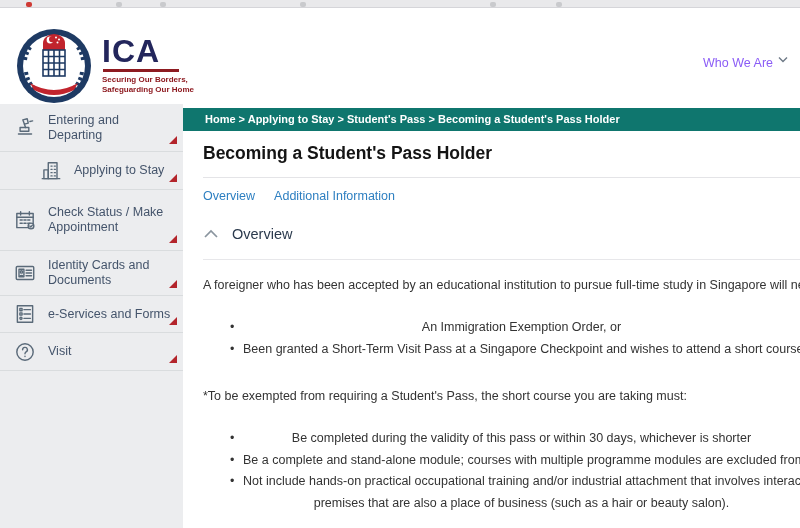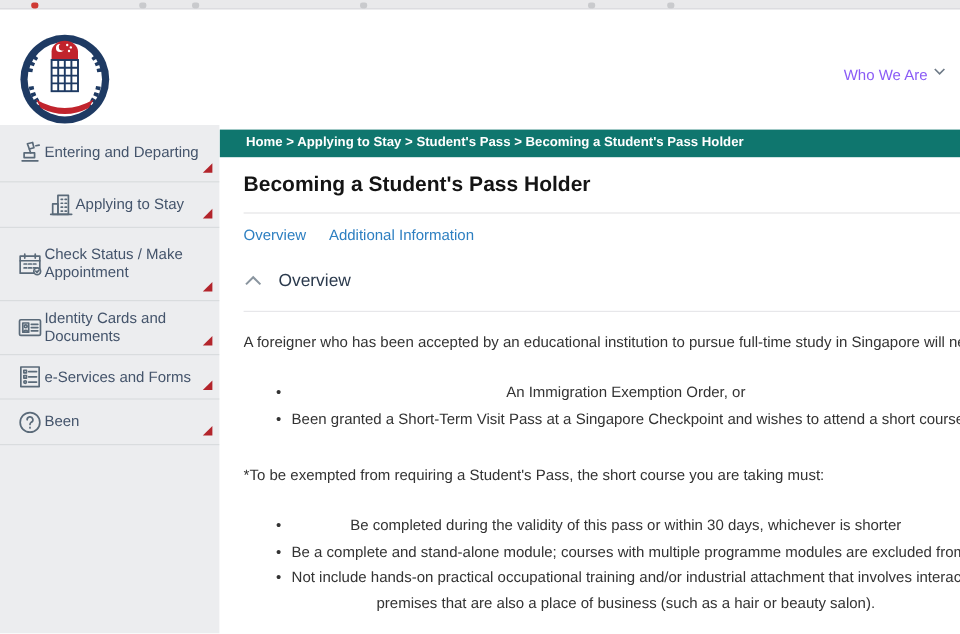--- a/index.html
+++ b/index.html
@@ -21,21 +21,21 @@
   .logo-rule { width:76px; height:3px; background:#8e1b21; margin:3px 0 3px 1px; }
   .logo-tagline { font-size:8px; font-weight:bold; color:#8e1b21; line-height:9.5px; }
   .who-we-are { position:absolute; right:12px; top:48px; display:flex; align-items:flex-start; gap:5px;
     color:#8b5cf6; font-size:12.5px; cursor:pointer; }
 
   
   .content-row { display:flex; height:424px; }
 
   
   .sidebar { width:183px; background:#ecedef; flex-shrink:0; }
-  .side-item { position:relative; display:flex; align-items:center; 
+  .side-item { position:relative; display:flex; align-items:center; gap:11px;
     padding:0 10px 0 13px; border-bottom:1px solid #d9dcde;
     color:#44546b; font-size:12.5px; line-height:15px; cursor:pointer; }
   .side-item svg { flex-shrink:0; }
   .si-1 { height:48px; } .si-2 { height:38px;padding-left:39px; } .si-3 { height:45px; }
   .si-4 { height:61px; } .si-5 { height:37px; } .si-6 { height:38px; }
   .corner-tri { position:absolute; right:6px; bottom:7px; width:0; height:0;
     border-bottom:8px solid #b3242b; border-left:8px solid transparent; }
 
   
   .main { flex:1; background:#fff; overflow:hidden; position:relative; }
@@ -87,20 +87,26 @@
         <path d="M27 22 v-7 a11 9 0 0 1 22 0 v7 z" fill="#c1242d"></path>
         <circle cx="34" cy="12" r="3.4" fill="#ffffff"></circle>
         <circle cx="36" cy="11.2" r="3" fill="#c1242d"></circle>
         <circle cx="40" cy="9.5" r="1" fill="#ffffff"></circle>
         <circle cx="43" cy="11.5" r="1" fill="#ffffff"></circle>
         <circle cx="41.5" cy="14.5" r="1" fill="#ffffff"></circle>
         <rect x="27" y="22" width="22" height="26" fill="#ffffff" stroke="#1e3a63" stroke-width="1.6"></rect>
         <path d="M32.5 22 v26 M38 22 v26 M43.5 22 v26 M27 28.5 h22 M27 35 h22 M27 41.5 h22" stroke="#1e3a63" stroke-width="1.6"></path>
         <path d="M14 55 q24 14 48 0 l-4 7 q-20 10 -40 0 z" fill="#c1242d"></path>
       </svg>
+      <div class="logo-text">
+        <div class="logo-acronym">ICA</div>
+        <div class="logo-rule"></div>
+        <div class="logo-tagline">Securing Our Borders,</div>
+        <div class="logo-tagline">Safeguarding Our Home</div>
+      </div>
     </div>
     <div class="who-we-are">
       <span>Who We Are</span>
       <svg width="10" height="7" viewBox="0 0 10 7">
         <polyline points="1,1.5 5,5.5 9,1.5" fill="none" stroke="#6e7a87" stroke-width="1.4"></polyline>
       </svg>
     </div>
   </div>
 
   <div class="content-row">
@@ -180,21 +186,21 @@
       </div>
 
       <div class="side-item si-6">
         <svg width="24" height="24" viewBox="0 0 22 22">
           <g class="icon-stroke">
             <circle cx="11" cy="11" r="7.5"></circle>
             <path d="M8.8 9 a2.2 2.2 0 1 1 3 2 q-0.8 0.5 -0.8 1.6"></path>
             <path d="M11 14.8 v0.4"></path>
           </g>
         </svg>
-        <span>Been</span>
+        <span>Visit</span>
         <span class="corner-tri"></span>
       </div>
 
     </div>
 
     <div class="main">
       <div class="breadcrumb">Home &gt; Applying to Stay &gt; Student's Pass &gt; Becoming a Student's Pass Holder</div>
 
       <div class="main-inner">
         <h1 class="page-title">Becoming a Student's Pass Holder</h1>

